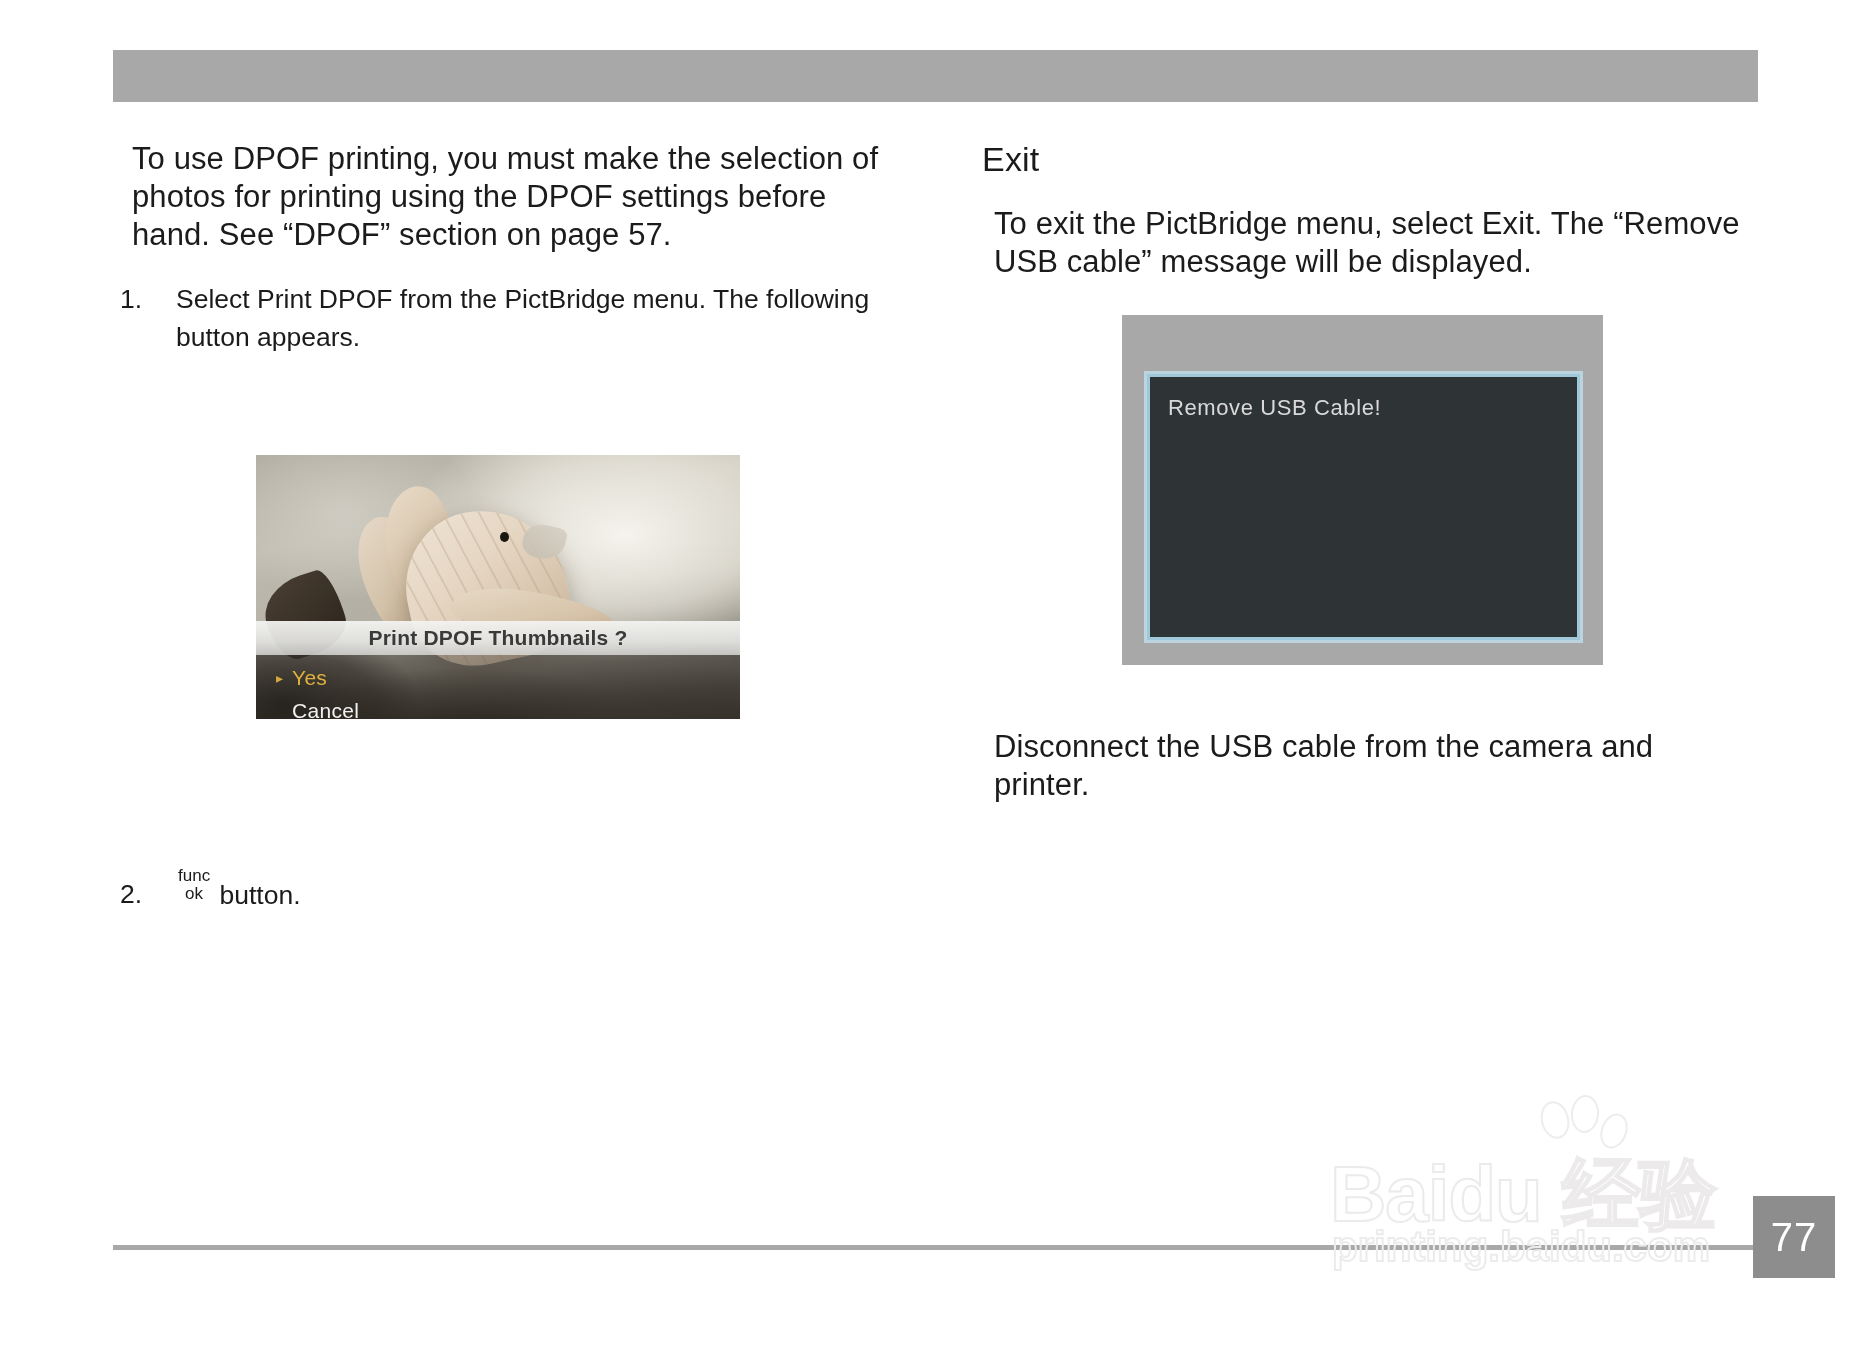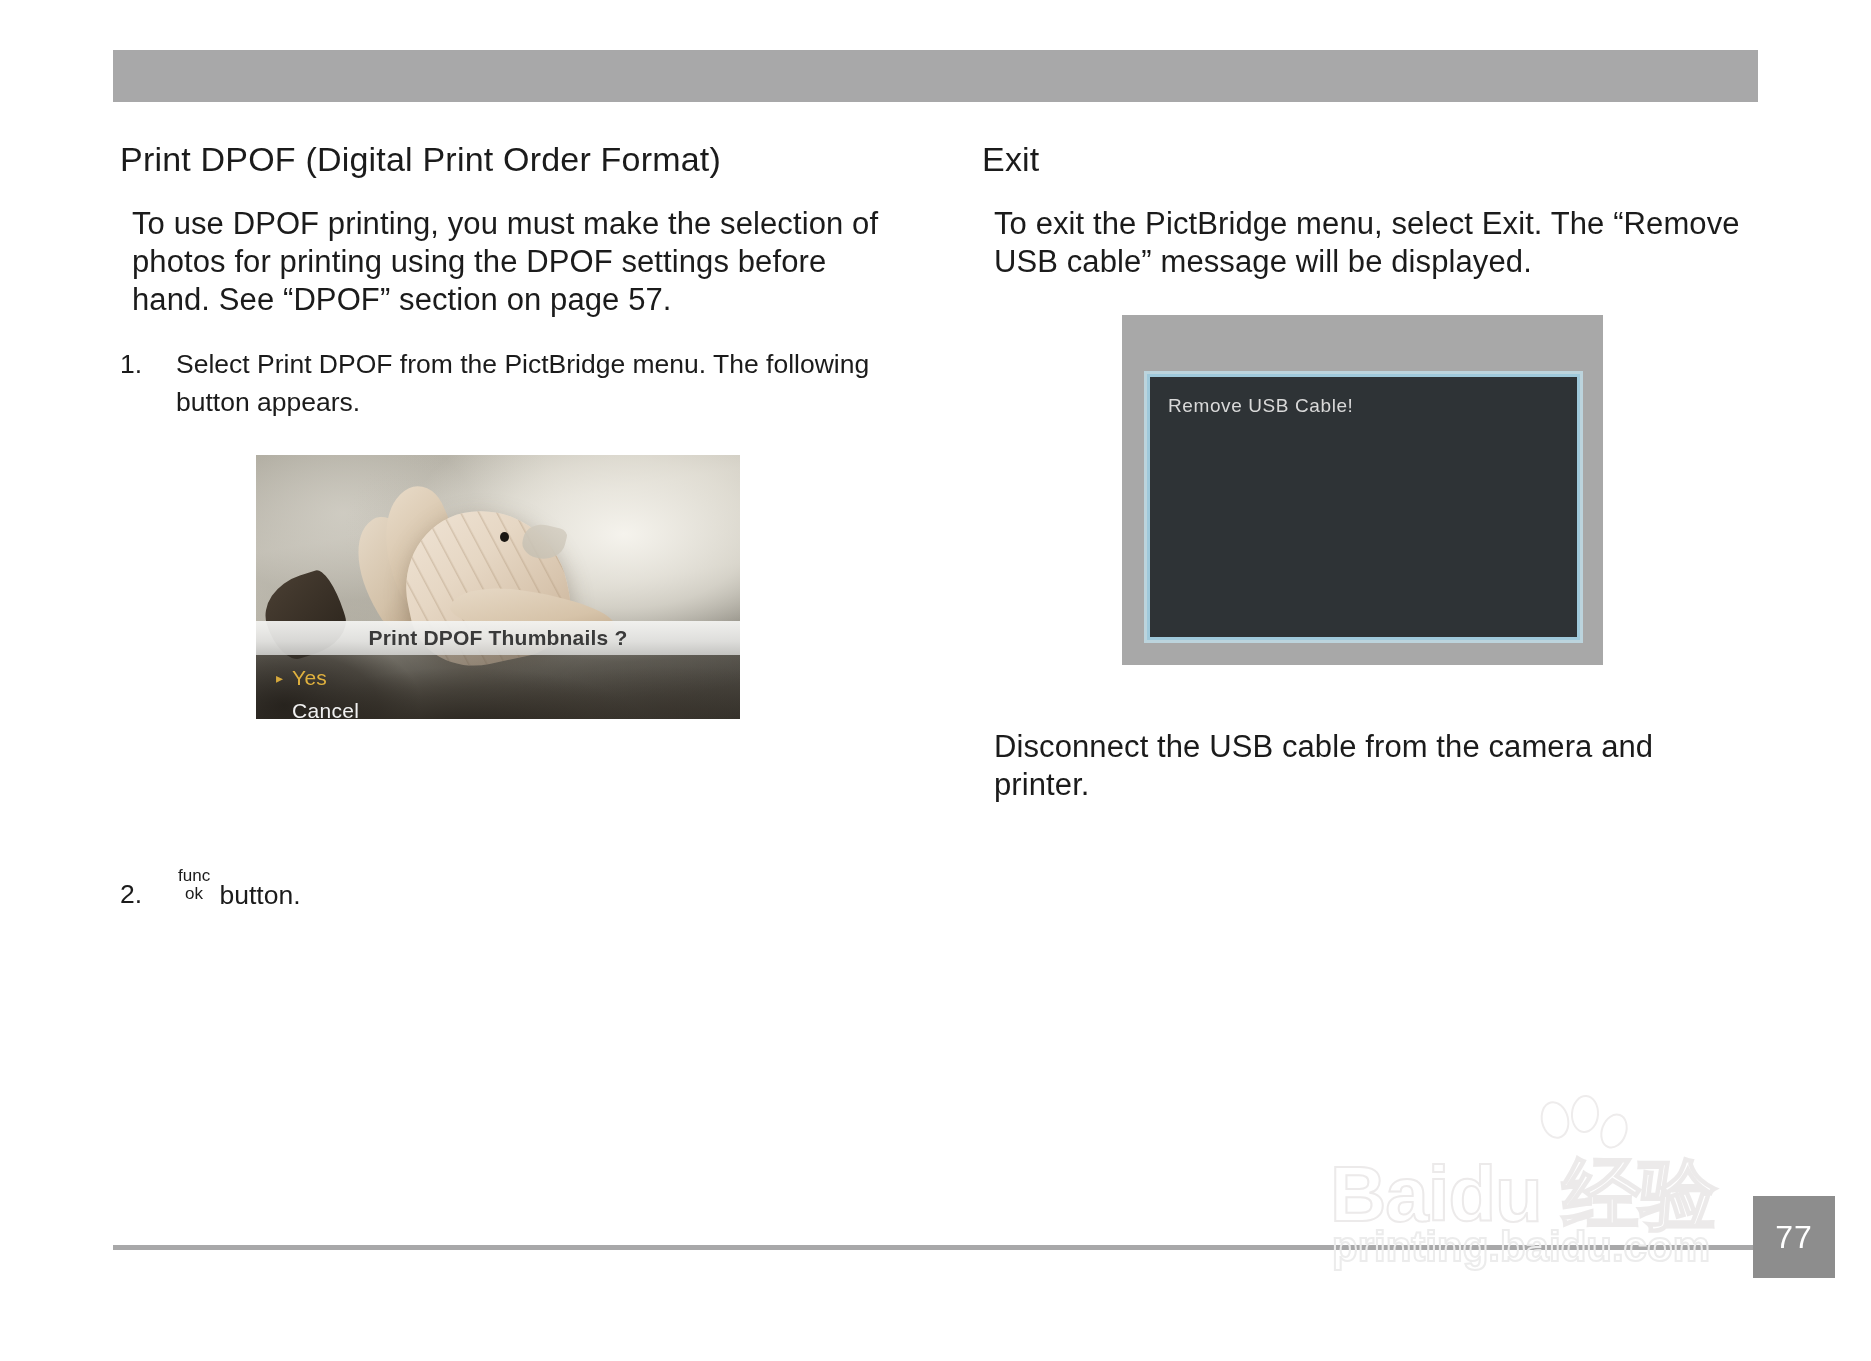--- a/index.html
+++ b/index.html
@@ -33,21 +33,21 @@
     background: #a8a8a9;
   }
   .page-number-box {
     position: absolute;
     left: 1753px;
     top: 1196px;
     width: 82px;
     height: 82px;
     background: #8d8d8d;
     color: #ffffff;
-    font-size: 32px;
+    font-size: 40px;
     display: flex;
     align-items: center;
     justify-content: center;
     letter-spacing: 1px;
   }
 
   
   .col {
     position: absolute;
     top: 140px;
@@ -255,21 +255,21 @@
   }
   .usb-panel {
     width: 100%;
     height: 100%;
     background: #2e3336;
     box-sizing: border-box;
     border: 3px solid #9fc9db;
     padding: 18px 0 0 18px;
   }
   .usb-panel .msg {
-    font-size: 19px;
+    font-size: 22px;
     color: #d9d9d9;
     letter-spacing: 0.6px;
   }
 
   
   .watermark {
     position: absolute;
     left: 1330px;
     top: 1095px;
     width: 460px;
@@ -314,21 +314,20 @@
   .wm-paw .t2 { left: 56px; top: 0px;  width: 24px; height: 34px; transform: rotate(4deg); }
   .wm-paw .t3 { left: 86px; top: 18px; width: 22px; height: 32px; transform: rotate(20deg); }
 </style>
 </head>
 <body>
 
 <div class="header-bar"></div>
 <div class="footer-rule"></div>
 
 <div class="col col-left">
-  <h2 class="section-title">Print DPOF (Digital Print Order Format)</h2>
   <p class="body-text">To use DPOF printing, you must make the selection of photos for printing using the DPOF settings before hand. See “DPOF” section on page 57.</p>
 
   <ol class="steps">
     <li>
       <span class="num">1.</span>
       <span>Select Print DPOF from the PictBridge menu.  The following button appears.</span>
     </li>
   </ol>
 </div>
 

